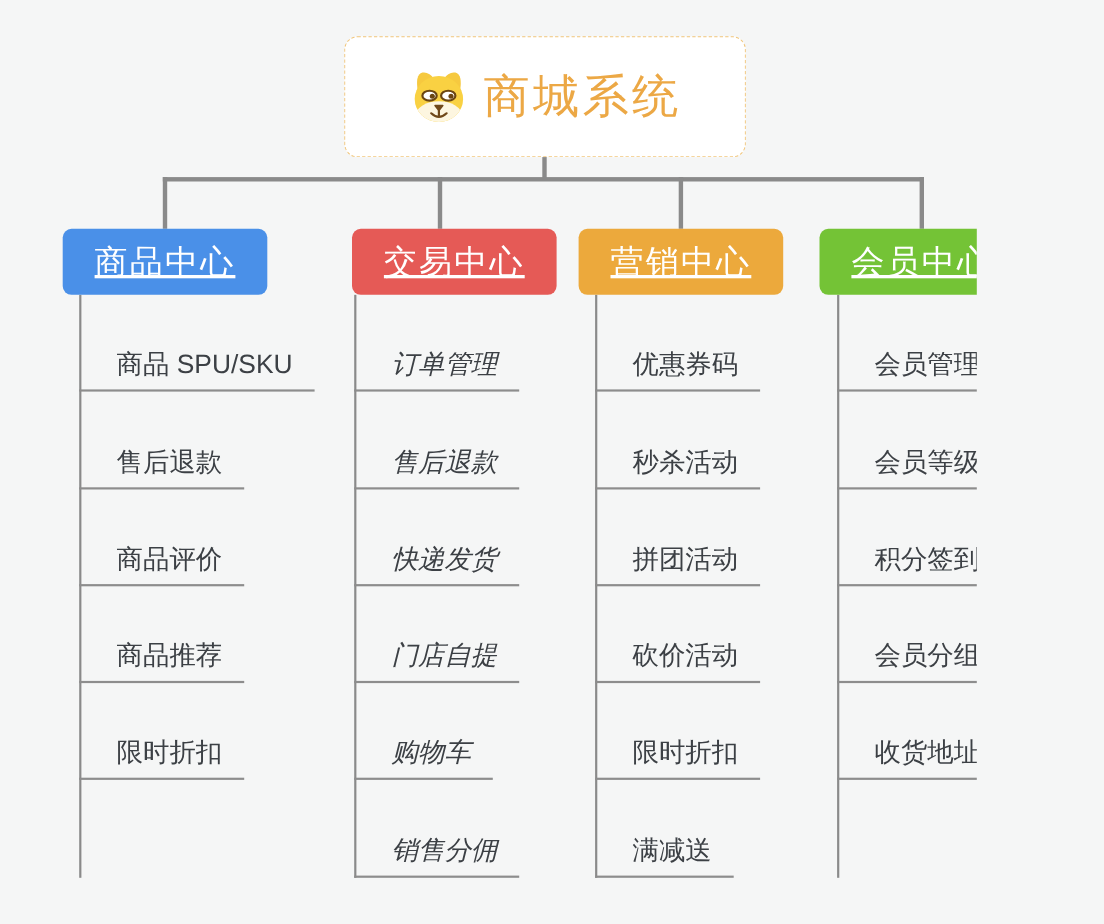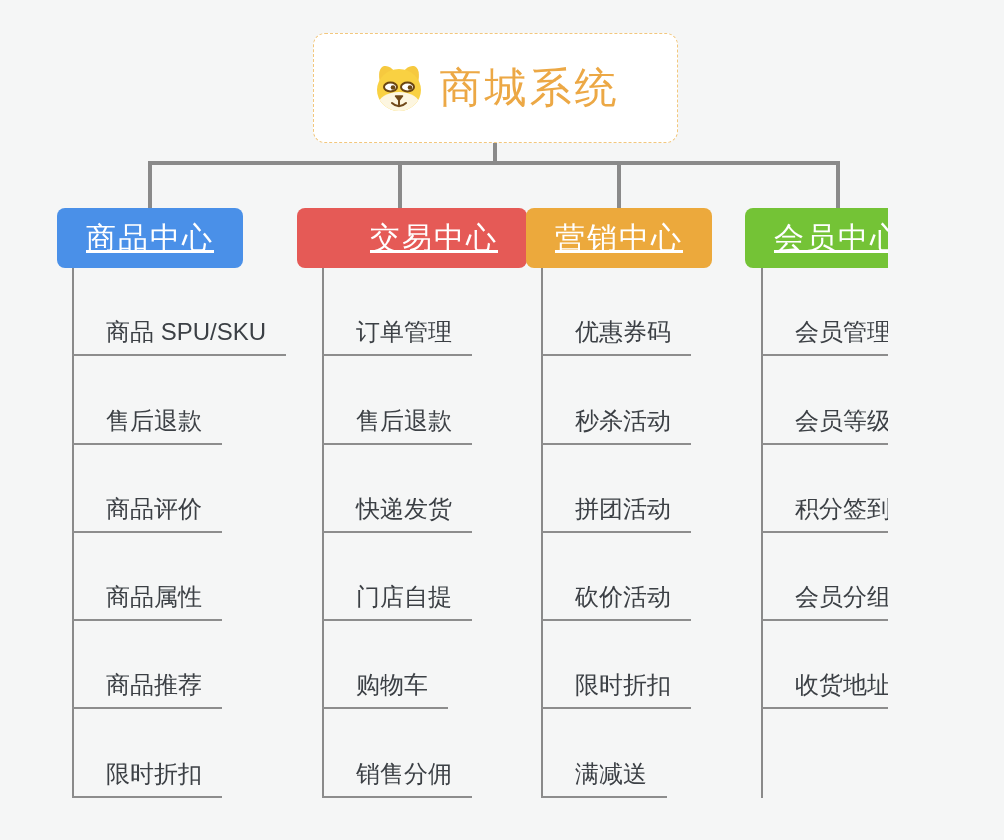--- a/index.html
+++ b/index.html
@@ -31,25 +31,25 @@
     font-size:42px;font-weight:500;letter-spacing:3px;
     color:var(--root_text,#eca845);line-height:1;
   }
 
   
   .branch{
     position:absolute;top:208px;width:186px;height:60px;border-radius:8px;
     color:#ffffff;font-size:30px;font-weight:500;letter-spacing:2px;
     display:flex;align-items:center;justify-content:center;text-decoration:underline;
   }
-  .branch-0{left:57px;}.branch-1{left:297px;padding-left:44px;}.branch-2{left:526px;}.branch-3{left:745px;}
+  .branch-0{left:57px;}.branch-1{left:320px;}.branch-2{left:526px;}.branch-3{left:745px;}
 
   
   .col{position:absolute;top:268px;display:flex;flex-direction:column;}
-  .col-0{left:72px;}.col-1{left:322px;}.col-2{left:541px;}.col-3{left:761px;}
+  .col-0{left:72px;}.col-1{left:322px;font-style:italic;}.col-2{left:541px;}.col-3{left:761px;}
   .slot{height:88.3px;display:flex;align-items:flex-end;}
   .child{
     display:inline-block;white-space:nowrap;
     font-size:24px;line-height:1.25;color:var(--child_text,#3c4045);
     padding:0 20px 7px 34px;
     border-bottom:2px solid var(--underline,#8d8d8d);
   }
 </style>
 </head>
 <body style="--page_bg: #f5f6f6; --connector: #8a8a8a; --underline: #8d8d8d; --child_text: #3c4045; --root_text: #eca845; --root_border: #f2c77d;">
@@ -105,23 +105,20 @@
 
   <div class="col col-0">
     <div class="slot">
         <span class="child">商品 SPU/SKU</span>
       </div>
     <div class="slot">
         <span class="child">售后退款</span>
       </div>
     <div class="slot">
         <span class="child">商品评价</span>
-      </div>
-    <div class="slot">
-        <span class="child">商品属性</span>
       </div>
     <div class="slot">
         <span class="child">商品推荐</span>
       </div>
     <div class="slot">
         <span class="child">限时折扣</span>
       </div>
   </div>
 
   <div class="col col-1">

